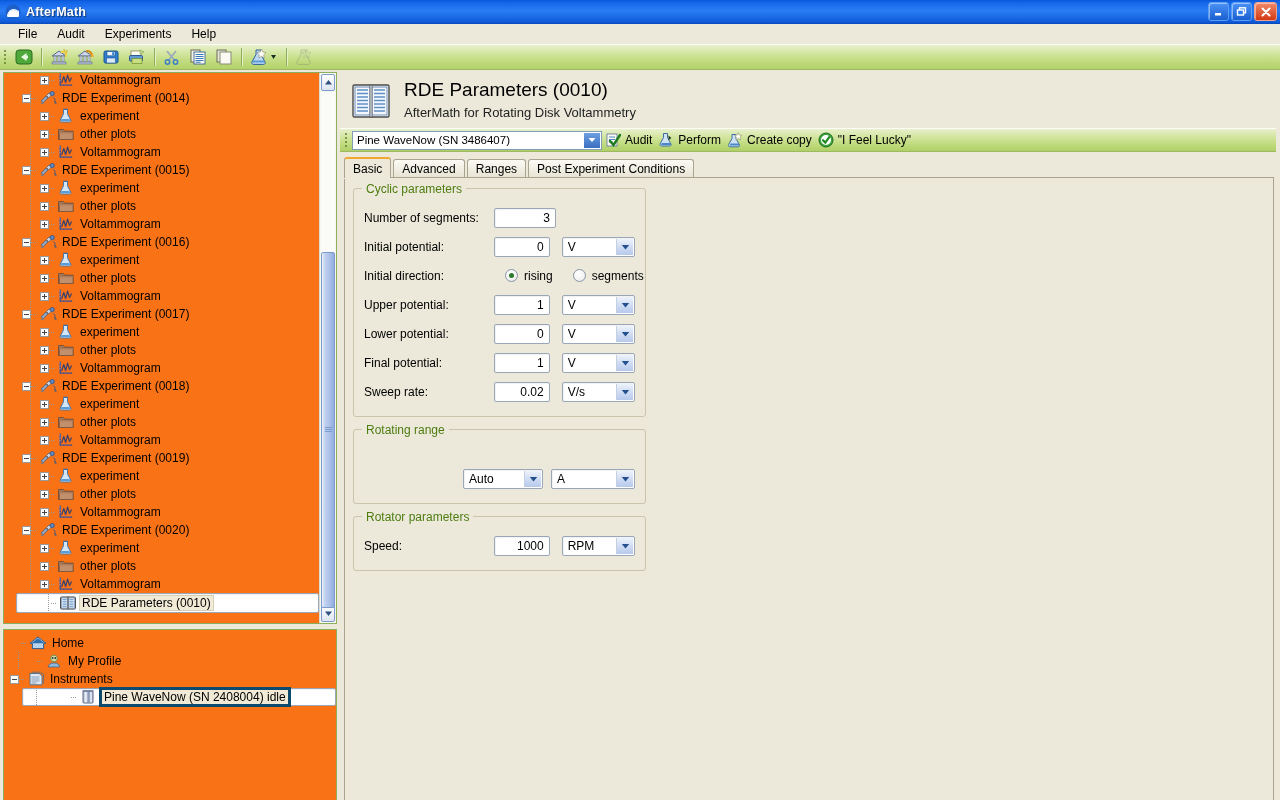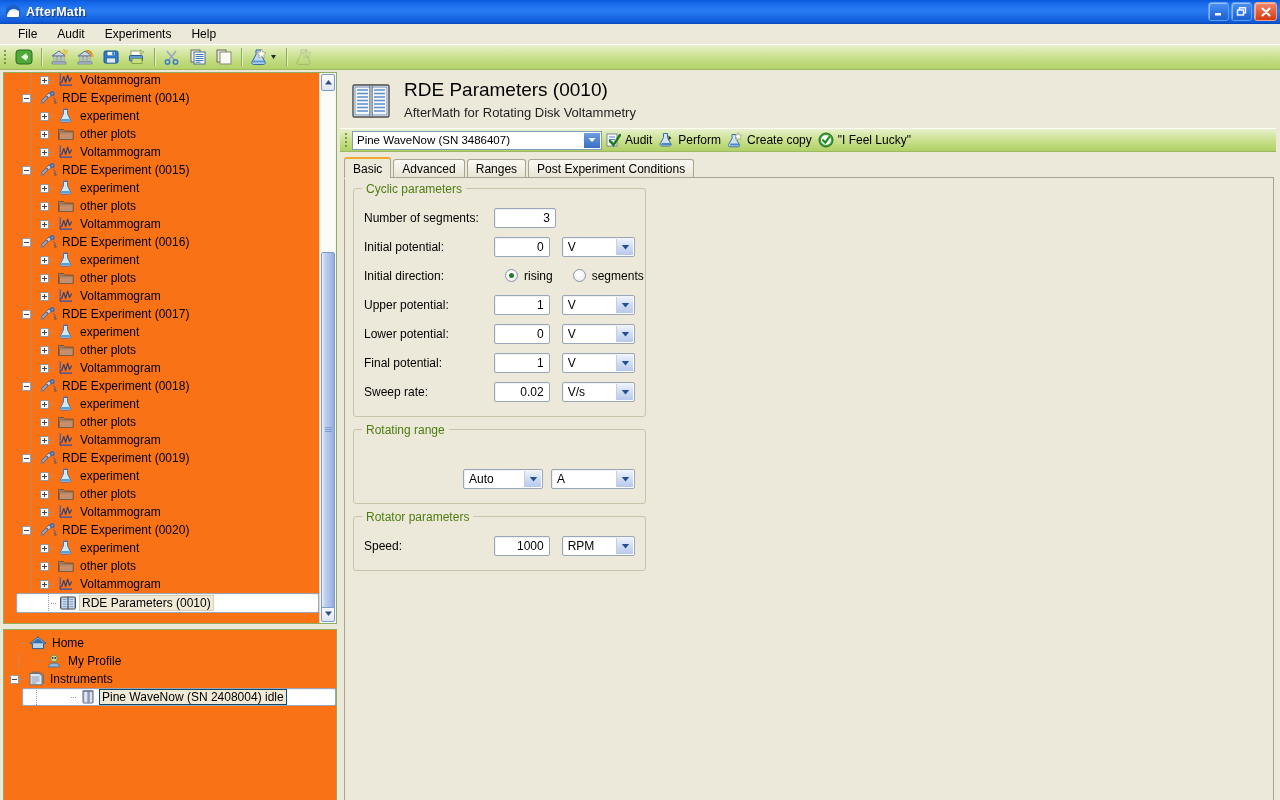--- a/index.html
+++ b/index.html
@@ -240,21 +240,21 @@
     border: 1px solid #8a97a8; display: flex; align-items: center; justify-content: center;
     flex: 0 0 13px;
   }
   .radio .dot { width: 5px; height: 5px; border-radius: 50%; background: #2c7a2c; }
   .radio-lbl { font-size: 12px; margin-right: 14px; }
 
   
   .inst-tree { padding: 4px 0 0 6px; font-size: 12px; }
   .inode { height: 18px; display: flex; align-items: center; white-space: nowrap; position: relative; }
   .inode .lbl { padding: 1px 3px; }
-  .inode.sel .lbl { background: #f0ead6; border: 1px solid #0c4a6e; padding: 0 2px; }
+  .inode.sel .lbl { background: #f0ead6; border: 3px solid #0c4a6e; padding: 0 2px; }
 </style>
 </head>
 <body>
 
 <div id="titlebar">
   <span class="app-icon">
     <svg width="16" height="16" viewBox="0 0 16 16">
       <circle cx="8" cy="8" r="7.5" fill="#1d5fc8"></circle>
       <path d="M2 11 C4 5, 8 3, 14 7 L14 12 Q14 13 13 13 L3 13 Q2 13 2 12 Z" fill="#ffffff"></path>
       <path d="M2.5 11.8 C4.5 6.4, 8 4.4, 13.4 8" fill="none" stroke="#cfe0f7" stroke-width="0.8"></path>

